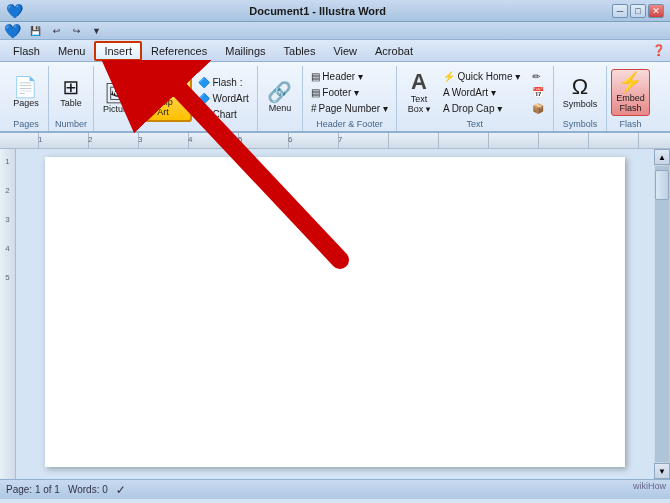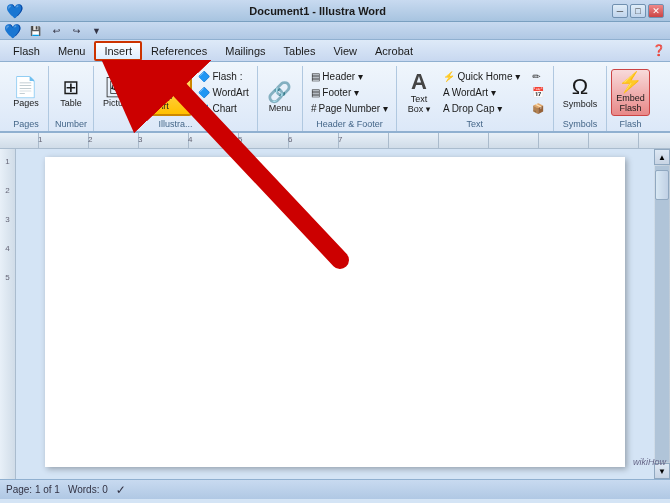--- a/index.html
+++ b/index.html
@@ -270,25 +270,24 @@
       background: linear-gradient(to bottom, #dde8f8, #c0d0e4);
       border: 1px solid #7090b0;
       border-radius: 3px;
       position: absolute;
       left: 65%;
     }
 
     
     .watermark {
       position: absolute;
-      bottom: 36px;
+      bottom: 12px;
       right: 4px;
       font-size: 9px;
       color: #668;
-      font-style: italic;
     }
 
     .ribbon-main {
       display: flex;
       flex-direction: row;
       align-items: stretch;
       padding: 2px 0 0;
     }
   </style>
 </head>
@@ -368,21 +367,20 @@
           <div class="rb-btn-sm">
             <span>🔷</span>
             <span>WordArt</span>
           </div>
           <div class="rb-btn-sm">
             <span>📊</span>
             <span>Chart</span>
           </div>
         </div>
       </div>
-      <div class="ribbon-group-label">Illustra...</div>
     </div>
 
     <div class="ribbon-group">
       <div class="ribbon-row">
         <div class="rb-btn">
           <span class="icon">🔗</span>
           <span class="label">Menu</span>
         </div>
       </div>
       <div class="ribbon-group-label"></div>

